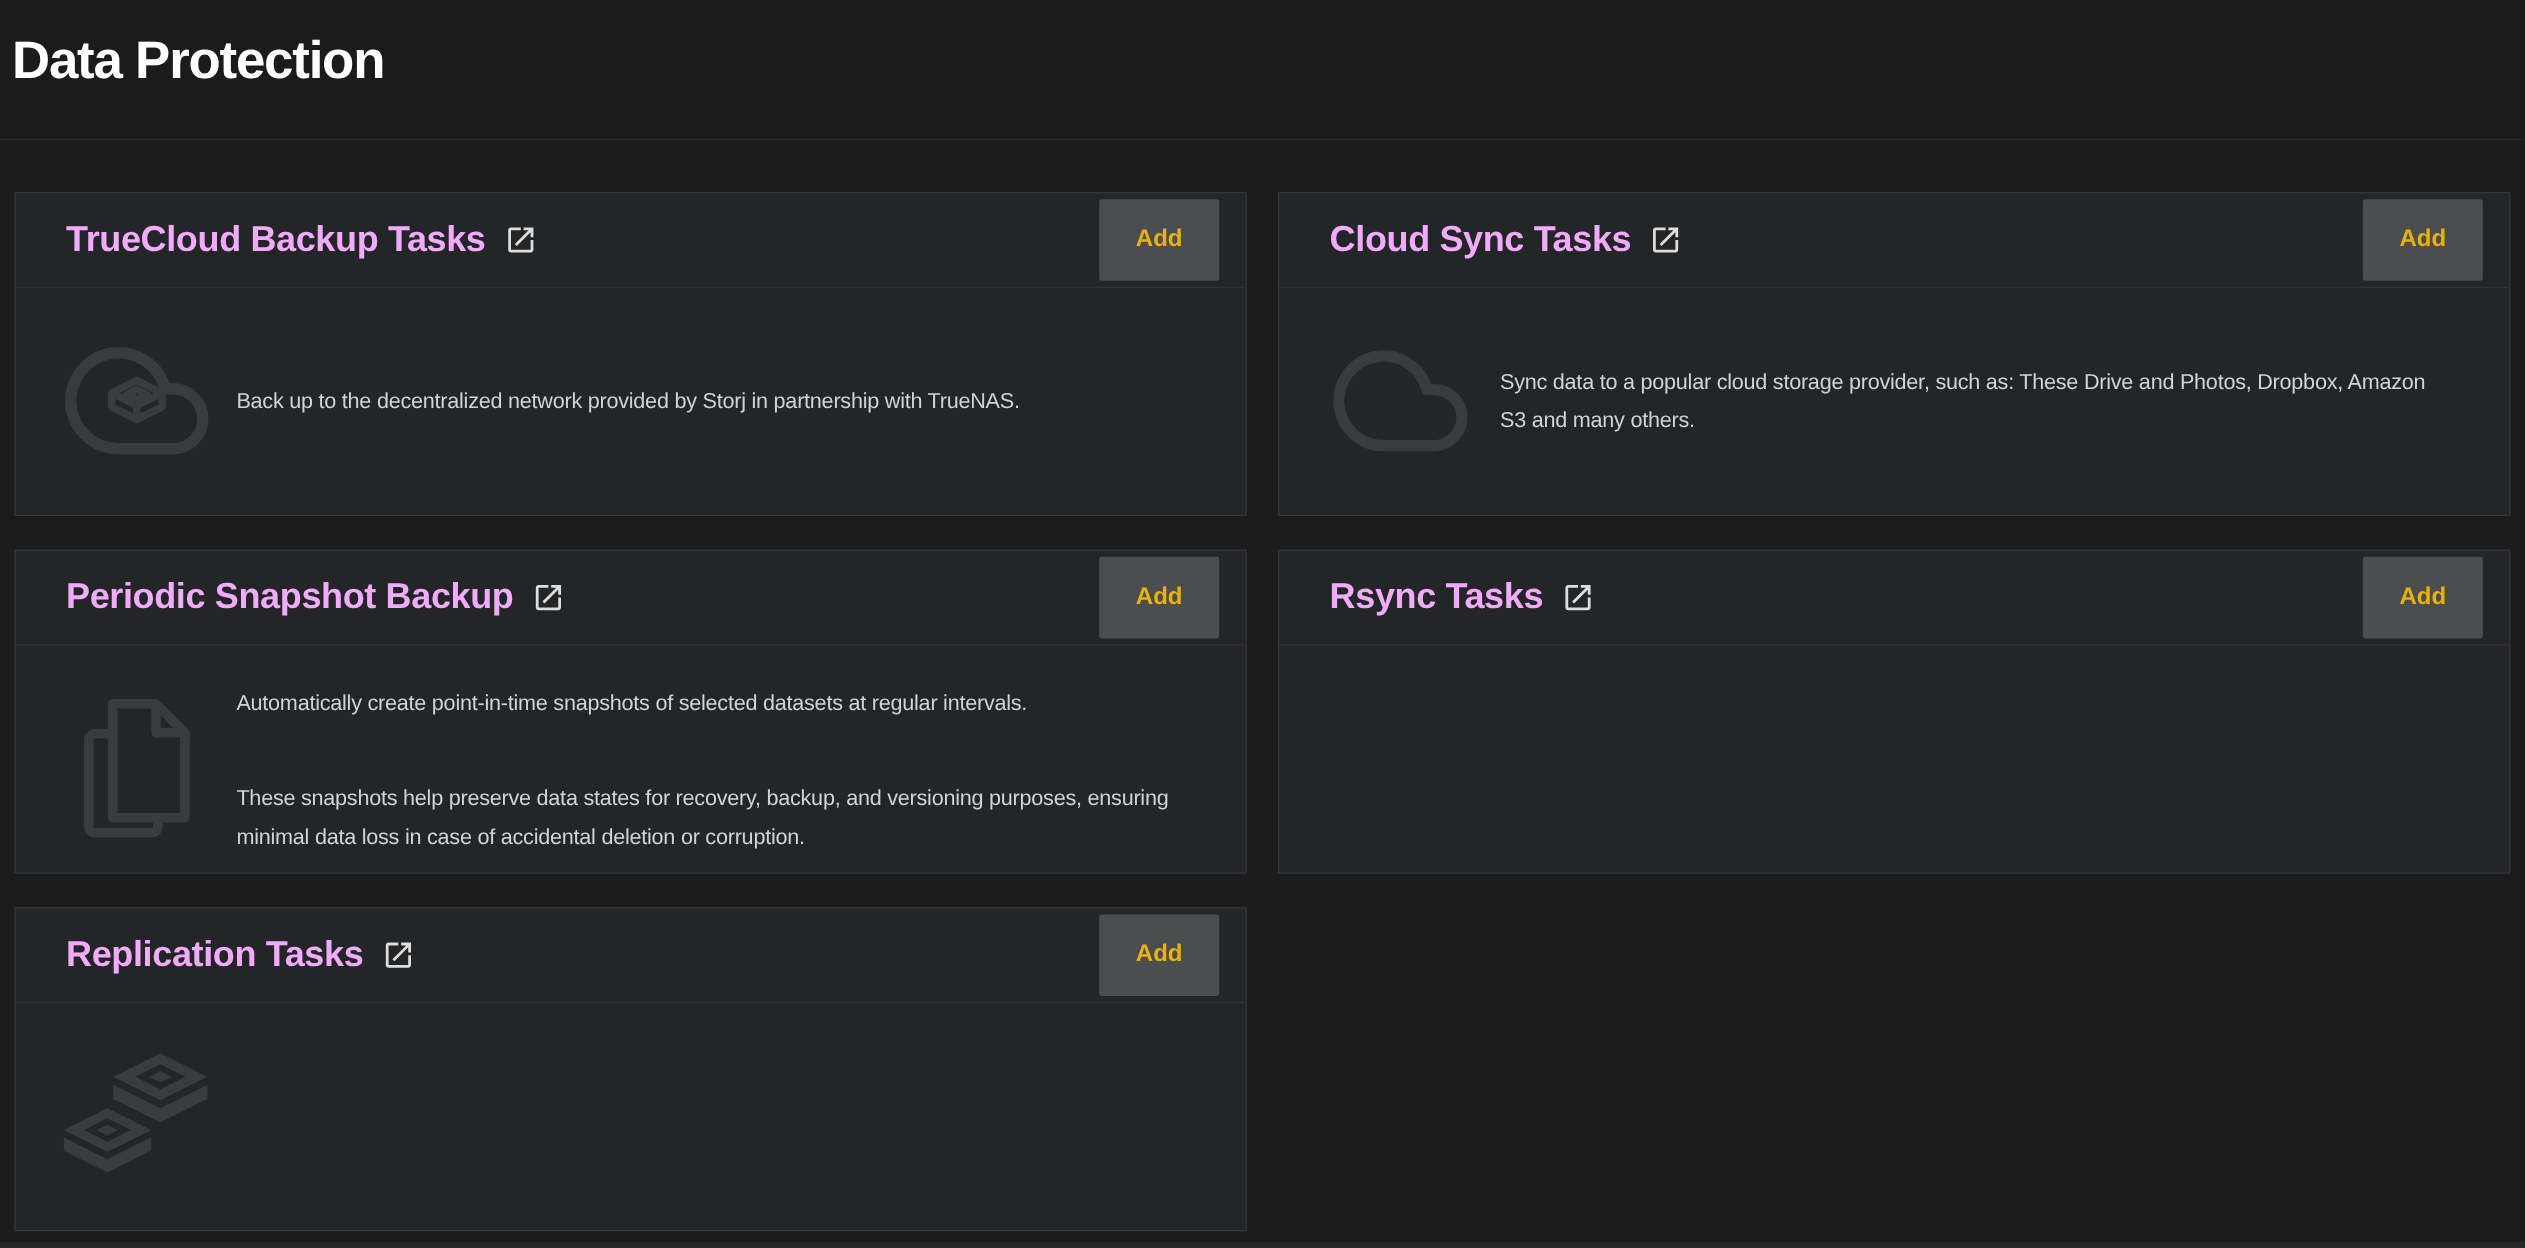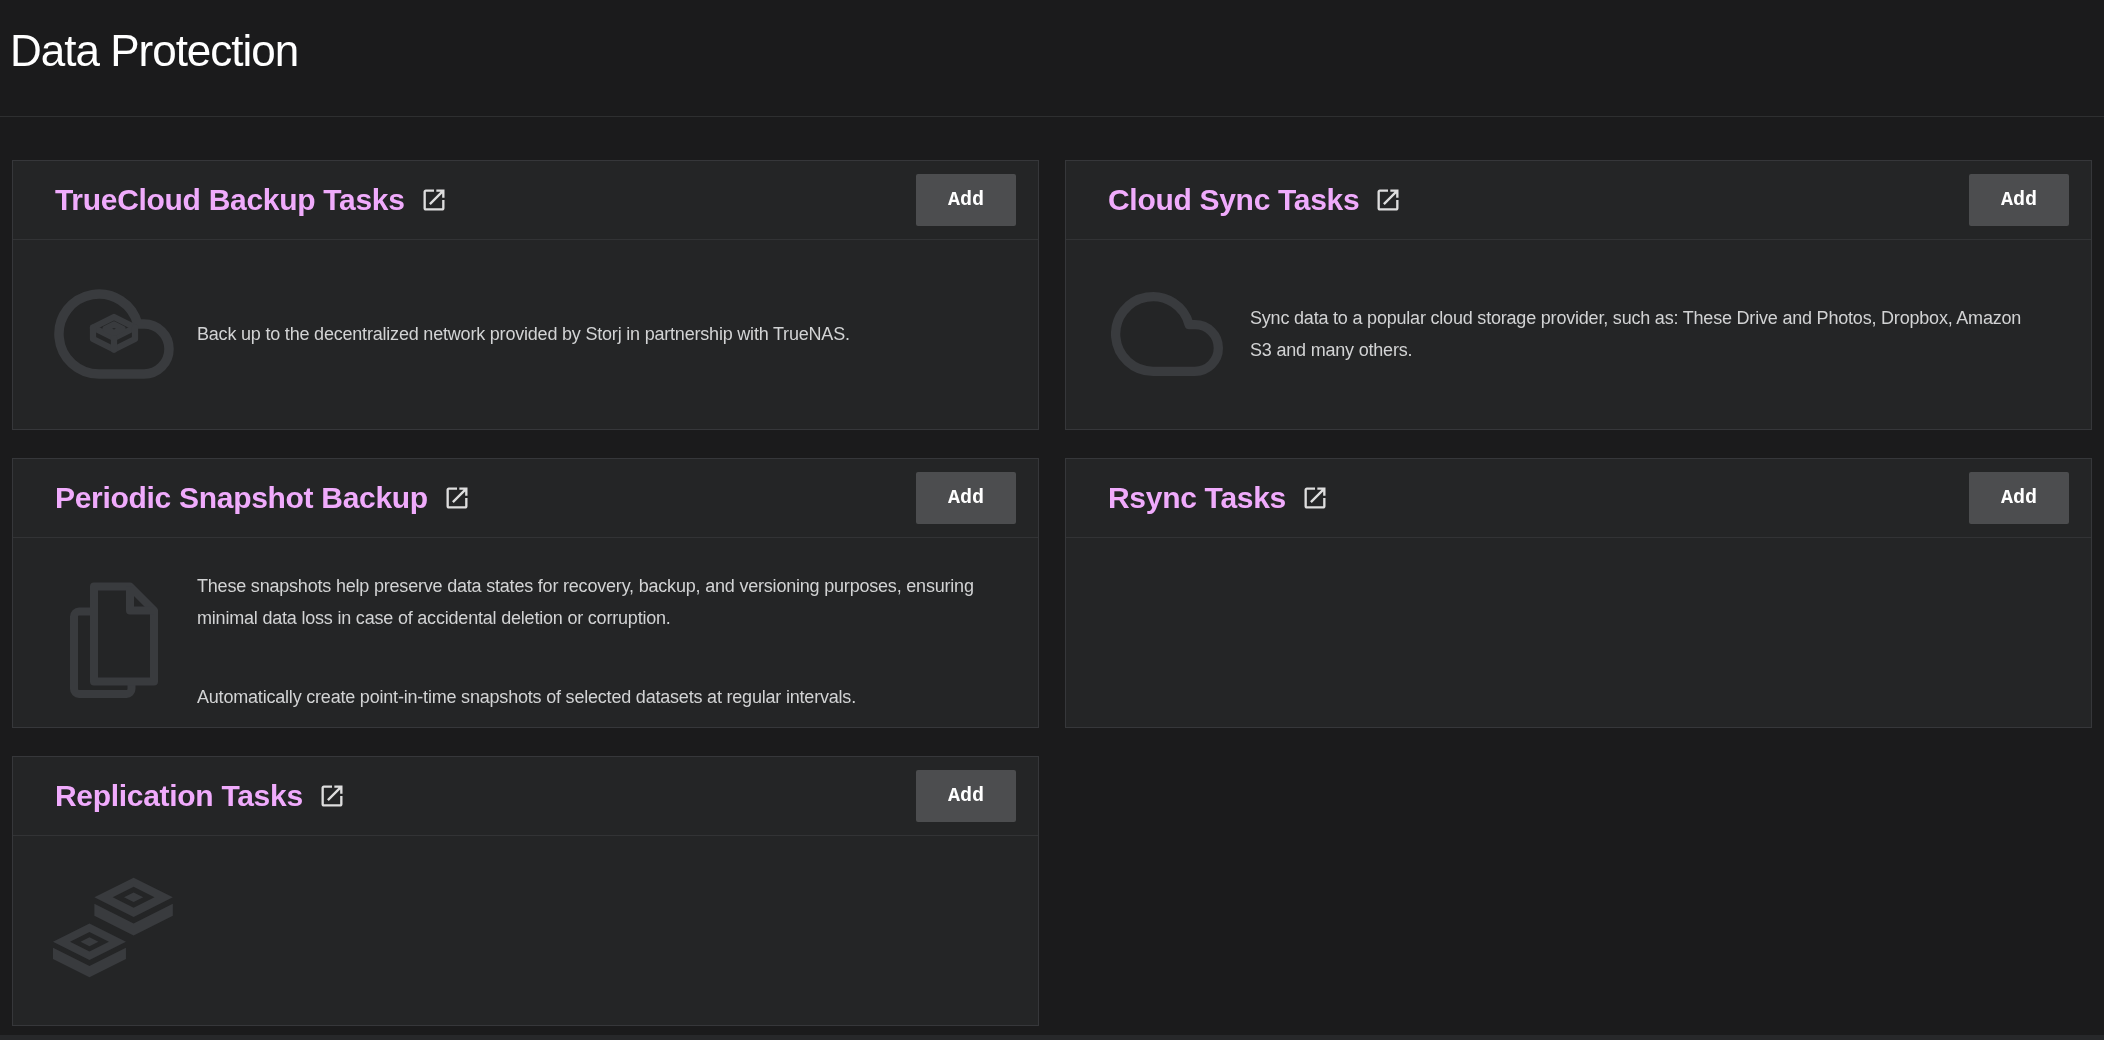--- a/index.html
+++ b/index.html
@@ -6,21 +6,21 @@
   body {
     width: 2104px; height: 1040px;
     background: #1b1b1c;
     font-family: "Liberation Sans", "DejaVu Sans", sans-serif;
     overflow: hidden;
     position: relative;
   }
   .page-header { padding: 26px 10px 0 10px; }
   .page-title {
     margin: 0;
-    font-size: 44px; font-weight: 400; letter-spacing: -1px;
+    font-size: 44px; font-weight: 700; letter-spacing: -1px;
     color: #ffffff; line-height: 1.15;
   }
   .title-divider {
     margin-top: 39px;
     border-bottom: 1px solid #2e2f30;
   }
   .grid {
     margin: 43px 12px 0 12px;
     display: grid;
     grid-template-columns: 1fr 1fr;
@@ -47,23 +47,23 @@
     color: #f0abfc; white-space: nowrap;
   }
   .ext-icon {
     margin-left: 15px;
     color: #dedede;
     display: inline-flex; align-items: center;
     cursor: pointer;
   }
   .add-btn {
     margin-left: auto;
-    min-width: 100px; height: 52px;
-    background: #4c4d4f; color: #ffffff;
-    font-family: Liberation Mono, monospace; font-size: 20px; font-weight: 600;
+    min-width: 100px; height: 68px;
+    background: #4c4d4f; color: #eab308;
+    font-family: Liberation Sans, sans-serif; font-size: 20px; font-weight: 600;
     border: none; border-radius: 2px;
     cursor: pointer;
   }
   .card-body {
     flex: 1;
     display: flex; align-items: center;
     padding: 0 14px 0 40px;
     box-sizing: border-box;
   }
   .icon-box {
@@ -158,23 +158,23 @@
     </header>
     <div class="card-body">
       <span class="icon-box">
         <svg width="100" height="125" viewBox="0 0 20 25" fill="none" stroke="currentColor" stroke-width="1.6" stroke-linejoin="round">
           <rect x="2" y="6.5" width="11.5" height="16.5" rx="1"></rect>
           <path d="M6 1.5 H13.2 L18 6.3 V20.5 H6 Z" fill="#242526"></path>
           <path d="M13.2 1.5 V6.3 H18"></path>
         </svg>
       </span>
       <div class="desc">
+        <p>Automatically create point-in-time snapshots of selected datasets at regular intervals.</p>
         <p>These snapshots help preserve data states for recovery, backup, and versioning purposes, ensuring
 minimal data loss in case of accidental deletion or corruption.</p>
-        <p>Automatically create point-in-time snapshots of selected datasets at regular intervals.</p>
       </div>
     </div>
   </section>
 
   <section class="card">
     <header class="card-header">
       <h2 class="card-title">Rsync Tasks</h2>
       <span class="ext-icon">
         <svg width="28" height="28" viewBox="0 0 24 24">
             <path fill="currentColor" d="M19 19H5V5h7V3H5c-1.11 0-2 .9-2 2v14c0 1.1.89 2 2 2h14c1.1 0 2-.9 2-2v-7h-2v7zM14 3v2h3.59l-9.83 9.83 1.41 1.41L19 6.41V10h2V3h-7z"></path>

